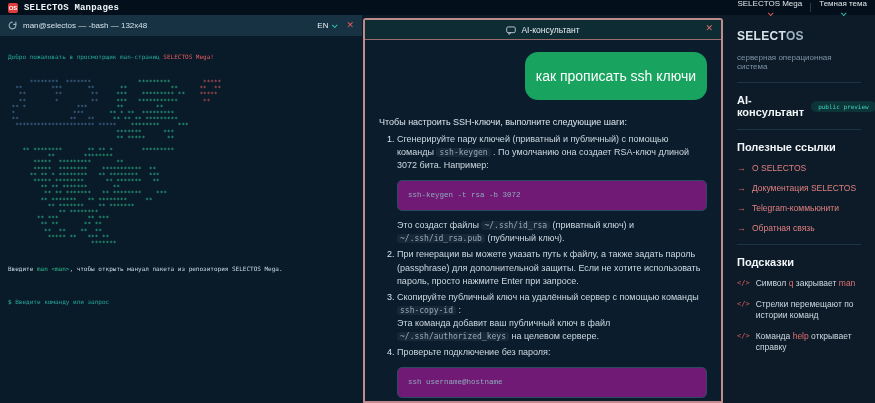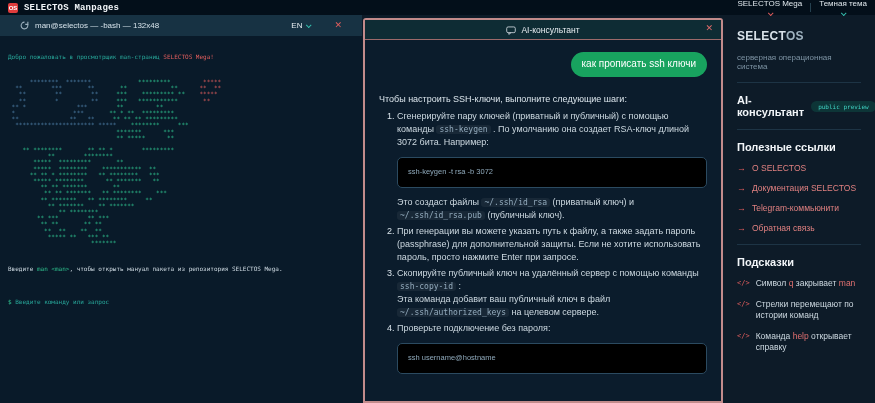--- a/index.html
+++ b/index.html
@@ -13,24 +13,24 @@
           font-size:6px; font-weight:bold; display:flex; align-items:center; justify-content:center; }
   .app-title { font-size:9px; font-weight:bold; color:#f2f6f9; margin-left:6px; letter-spacing:.2px;font-family:Liberation Mono, monospace; }
   .topbar-right { margin-left:auto; display:flex; align-items:center; gap:8px; }
   .top-dd { display:flex; align-items:center; gap:4px; font-size:8px; color:#dfe7ec; cursor:pointer;flex-direction:column; }
   .chev { width:4px; height:4px; border-right:1px solid; border-bottom:1px solid; transform:rotate(45deg) translateY(-1px); }
   .chev.red { border-color:#e05d5d; } .chev.teal { border-color:#35c0b0; }
   .top-sep { width:1px; height:9px; background:#24404f; }
 
   
   .term { position:absolute; left:0; top:15px; width:362px; bottom:0; background:#091a29; }
-  .term-bar { height:21px; background:#173243; display:flex; align-items:center; padding:0 20px; }
+  .term-bar { height:21px; background:#173243; display:flex; align-items:center; padding:0 8px; }
   .term-bar svg { display:block; }
   .term-title { font-size:8px; color:#d5e2ea; margin-left:6px; font-family:"Liberation Sans",sans-serif; }
-  .term-bar-right { margin-left:auto; display:flex; align-items:flex-end; gap:24px; }
+  .term-bar-right { margin-left:auto; display:flex; align-items:flex-end; gap:10px; }
   .term-lang { display:flex; align-items:center; gap:4px; font-size:8px; color:#e8eef2; cursor:pointer; }
   .term-close { color:#e05d5d; font-size:9px; cursor:pointer; line-height:1; }
   .term-body { padding:6px 8px; font-family:"DejaVu Sans Mono", monospace; font-size:6px; line-height:6.2px; white-space:pre; }
   .term-line { margin-bottom:6px; }
   .art-line { height:6.2px; }
   .prompt-line { margin-top:8px; }
 
   .s-fg { color:#cdd9e1; } .s-teal { color:#27a598; } .s-green { color:#2ec08e; }
   .s-red { color:#e05d5d; } .s-blue { color:#4d7ea6; }
   .s-code { font-family:"DejaVu Sans Mono",monospace; color:#93abbd; background:rgba(255,255,255,.055);
@@ -38,26 +38,26 @@
 
   
   .modal { position:absolute; left:363px; top:18px; width:360px; bottom:0; background:#0b1c2c;
            border:2px solid #c28b8b; border-radius:3px 3px 0 0; display:flex; flex-direction:column; }
   .modal-head { height:20px; background:#0e2c34; border-bottom:1px solid #9c6a6a; position:relative;
                 display:flex; align-items:center; justify-content:center; gap:5px; flex:none; }
   .modal-title { font-size:8.5px; color:#e8eef2; }
   .modal-close { position:absolute; right:8px; top:3px; color:#e06c6c; font-size:9px; cursor:pointer; }
   .modal-body { flex:1; overflow:hidden; padding:12px 14px; font-size:9px; line-height:1.45; color:#dbe5ec; }
   .bubble-row { display:flex; justify-content:flex-end; margin-bottom:16px; }
-  .bubble { background:#18a35f; color:#fff; font-size:10px; padding:5px 11px; border-radius:13px;text-align:center; }
+  .bubble { background:#18a35f; color:#fff; font-size:14px; padding:14px 11px; border-radius:13px;text-align:center; }
   .intro { margin-bottom:4px; }
   ol.steps { padding-left:18px; }
   ol.steps li { margin-bottom:3px; }
-  .codeblock { background:#000000; border:1px solid #2b4a60; border-radius:5px; padding:9px 10px;
-               font-family:Liberation Sans, sans-serif; font-size:7.5px; color:#8fa9bb; margin:8px 0 8px 0; }
+  .codeblock { background:#701a75; border:1px solid #2b4a60; border-radius:5px; padding:9px 10px;
+               font-family:Liberation Mono, monospace; font-size:7.5px; color:#8fa9bb; margin:8px 0 8px 0; }
   .after-p { margin-bottom:2px; }
 
   
   .sidebar { position:absolute; left:725px; top:15px; right:0; bottom:0; padding:14px 14px 0 12px; }
   .brand { font-size:12px; font-weight:bold; letter-spacing:.3px; }
   .brand .lt { color:#9fb3c0; font-weight:bold; }
   .sub { font-size:8px; color:#7e94a4; margin-top:10px; }
   .divider { height:1px; background:#1d3445; margin:11px 0; }
   .side-h { font-size:11px; font-weight:bold; color:#f2f6f9; }
   .ai-row { display:flex; align-items:center; gap:7px; }

